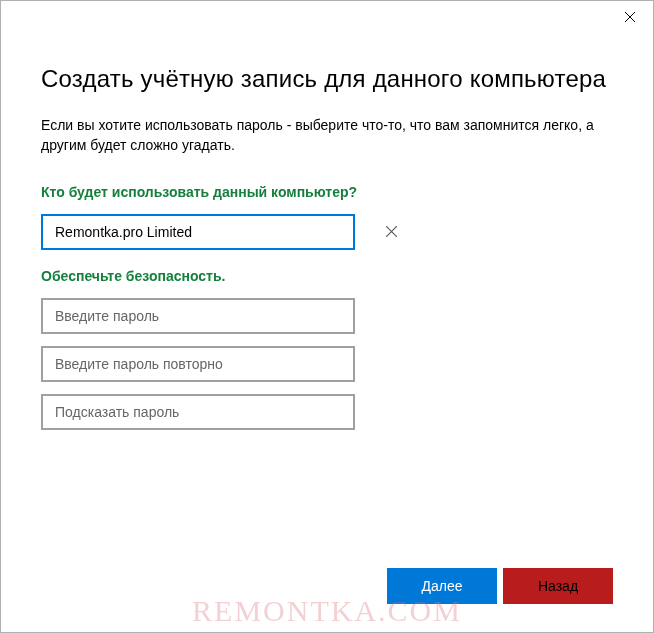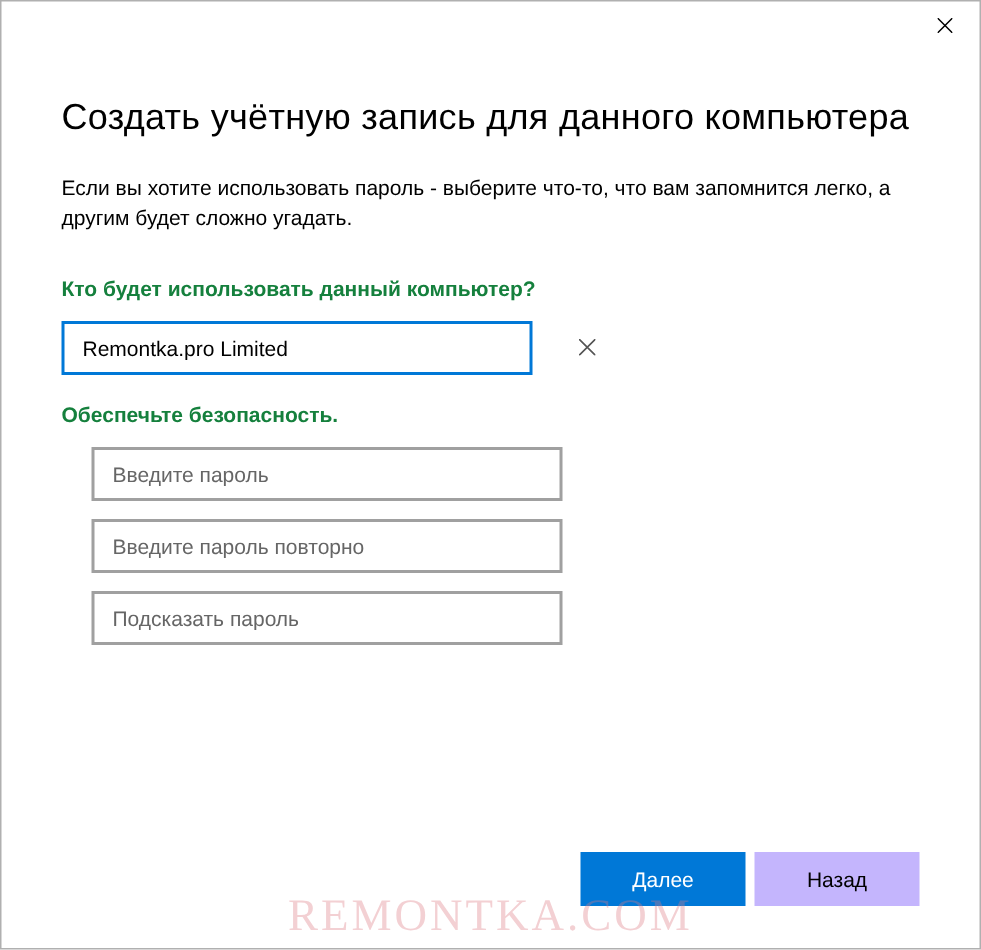--- a/index.html
+++ b/index.html
@@ -94,21 +94,20 @@
     }
     .clear-btn svg {
       width: 11px;
       height: 11px;
     }
     .second-section {
       margin-top: 10px;
     }
     .password-group .input-wrap {
       margin-bottom: 12px;
-      margin-left: 20px;
     }
     .footer {
       position: absolute;
       bottom: 28px;
       right: 40px;
       display: flex;
       gap: 6px;
     }
     .btn {
       min-width: 110px;
@@ -120,21 +119,21 @@
       cursor: pointer;
       display: inline-flex;
       align-items: center;
       justify-content: center;
     }
     .btn-primary {
       background: #0078d7;
       color: #fff;
     }
     .btn-secondary {
-      background: #c4b5fd;
+      background: #b91c1c;
       color: #000;
     }
     .watermark {
       position: absolute;
       bottom: 4px;
       left: 50%;
       transform: translateX(-50%);
       font-family: 'Times New Roman', serif;
       font-size: 30px;
       letter-spacing: 2px;

